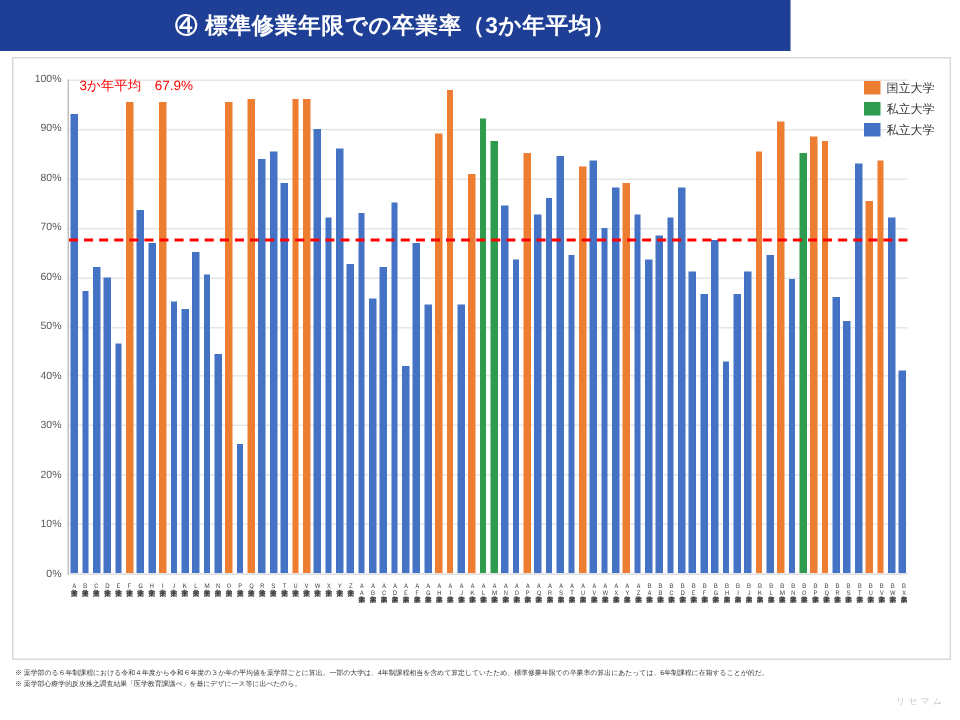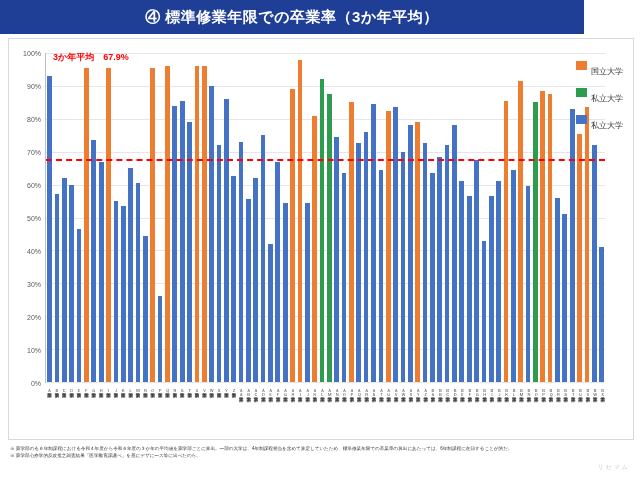--- a/index.html
+++ b/index.html
@@ -6,21 +6,21 @@
   body{
     width:640px;height:480px;
     background:#ffffff;
     font-family:"Liberation Sans",sans-serif;
     overflow:hidden;
   }
   #root{position:relative;width:640px;height:480px;}
 
   
   .header{
-    position:absolute;left:0;top:0;width:584px;height:34px;
+    position:absolute;left:0;top:0;width:527px;height:34px;
     background:#1f3f96;
     display:flex;align-items:center;justify-content:center;
   }
   .header-title{
     color:#ffffff;font-size:15px;font-weight:bold;letter-spacing:.5px;
     white-space:nowrap;
   }
 
   
   .panel{
@@ -56,31 +56,31 @@
   .bar{
     width:64%;
   }
 
   
   .avgline{
     position:absolute;left:0;width:100%;height:0;
     border-top:2px dashed #ff0000;
   }
   .avglabel{
-    position:absolute;font-size:9px;font-weight:bold;color:#ff0000;white-space:nowrap;
+    position:absolute;font-size:9px;font-weight:normal;color:#ff0000;white-space:nowrap;
   }
 
   
   .legend{
     position:absolute;right:10px;top:14px;
     display:flex;flex-direction:column;gap:3px;
   }
   .legend-item{display:flex;align-items:center;gap:4px;}
   .legend-swatch{width:11px;height:9px;display:inline-block;}
-  .legend-label{font-size:8px;color:#333;margin-top:13px;}
+  .legend-label{font-size:8px;color:#333;}
 
   
   .xlabels{
     position:absolute;left:36px;top:346px;width:560px;height:86px;
     display:flex;
   }
   .xlab{
     flex:1 1 0;position:relative;height:100%;
   }
   .xlab span{

